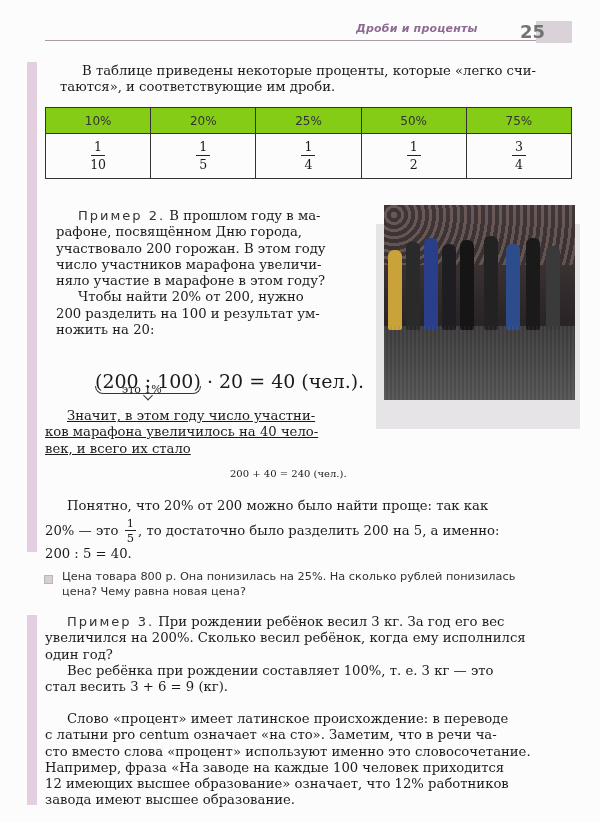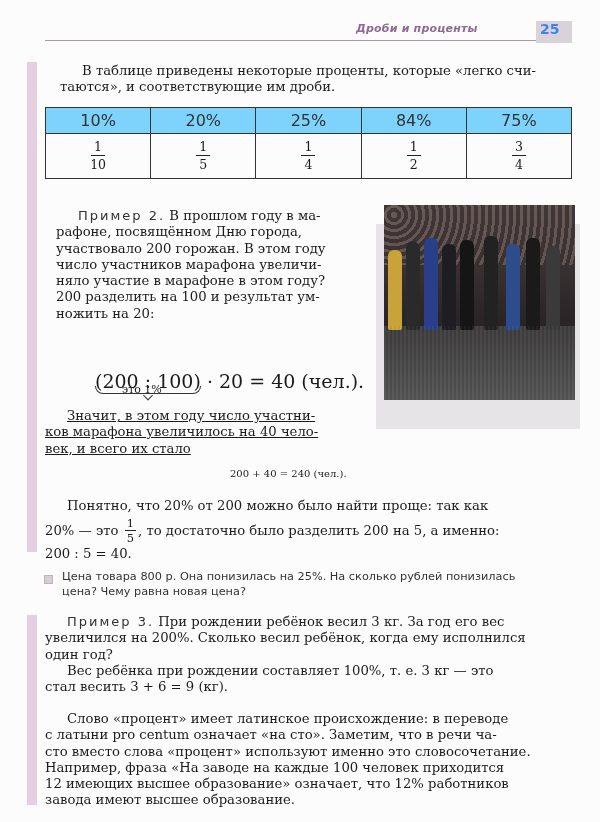--- a/index.html
+++ b/index.html
@@ -5,35 +5,35 @@
     * { box-sizing: border-box; margin: 0; padding: 0; }
     html, body { width: 600px; height: 822px; background: #fdfcfd; overflow: hidden; }
     body { position: relative; font-family: "DejaVu Serif", serif; color: #1b1b1b; }
 
     .serif { font-family: "DejaVu Serif", "Liberation Serif", serif; }
 
     
     .header-rule { position: absolute; left: 45px; top: 40px; width: 495px; height: 1px; background: #a89aa6; }
     .header-title { position: absolute; left: 356px; top: 22px; font-family: "DejaVu Sans", sans-serif; font-style: italic; font-weight: bold; font-size: 11px; color: #8e6a93; letter-spacing: 0.2px; }
     .page-num-box { position: absolute; left: 536px; top: 21px; width: 36px; height: 22px; background: #d9d3d9; }
-    .page-num { position: absolute; left: 540px; top: 21px; font-family: "DejaVu Sans", sans-serif; font-weight: bold; font-size: 14px; color: #3b82f6; }
+    .page-num { position: absolute; left: 520px; top: 21px; font-family: "DejaVu Sans", sans-serif; font-weight: bold; font-size: 18px; color: #737373; }
 
     
     .margin-bar { position: absolute; left: 27px; width: 10px; background: #e3cfe0; }
 
     
     .p { position: absolute; left: 45px; width: 527px; font-size: 13.2px; line-height: 16.3px; text-align: justify; }
     .line { display: block; white-space: nowrap; }
     .indent { padding-left: 22px; }
     .spaced { font-family: "DejaVu Sans", sans-serif; letter-spacing: 2px; font-weight: normal; font-size: 13px; color: #333; }
 
     
     .pct-table { position: absolute; left: 45px; top: 107px; width: 527px; border-collapse: collapse; }
     .pct-table td { border: 1px solid #333; text-align: center; }
-    .pct-table .hdr td { background: #7dd3fc; height: 26px; font-family: "DejaVu Sans", sans-serif; font-size: 16px; color: #333; }
+    .pct-table .hdr td { background: #84cc16; height: 26px; font-family: "DejaVu Sans", sans-serif; font-size: 12px; color: #333; }
     .pct-table .frac-row td { height: 45px; }
 
     .frac { display: inline-flex; flex-direction: column; align-items: center; vertical-align: middle; font-family: "DejaVu Serif", serif; font-size: 12.5px; line-height: 14px; }
     .frac .num { padding: 0 3px 1px; border-bottom: 1px solid #222; }
     .frac .den { padding-top: 2px; }
 
     
     .photo-bg { position: absolute; left: 376px; top: 224px; width: 204px; height: 205px; background: #e7e4e7; }
     .photo { position: absolute; left: 384px; top: 205px; width: 191px; height: 195px; overflow: hidden;
       background:
@@ -78,21 +78,21 @@
   <span class="line indent">В таблице приведены некоторые проценты, которые «легко счи-</span>
   <span class="line">таются», и соответствующие им дроби.</span>
 </div>
 
 <table class="pct-table">
   <tbody>
       <tr class="hdr">
     <td>10%</td>
     <td>20%</td>
     <td>25%</td>
-    <td>84%</td>
+    <td>50%</td>
     <td>75%</td>
   </tr>
   <tr class="frac-row">
     <td><span class="frac">
             <span class="num">1</span>
             <span class="den">10</span>
           </span></td>
     <td><span class="frac">
             <span class="num">1</span>
             <span class="den">5</span>
@@ -112,20 +112,21 @@
   </tr>
 </tbody>
   </table>
 
 <div class="p serif" style="top:208px;width:312px;margin-left:11px;">
   <span class="line indent"><span class="spaced">Пример 2.</span> <span>В прошлом году в ма-</span></span>
   <span class="line">рафоне, посвящённом Дню города,</span>
   <span class="line">участвовало 200 горожан. В этом году</span>
   <span class="line">число участников марафона увеличи-</span>
   <span class="line">няло участие в марафоне в этом году?</span>
+  <span class="line indent">Чтобы найти 20% от 200, нужно</span>
   <span class="line">200 разделить на 100 и результат ум-</span>
   <span class="line">ножить на 20:</span>
 </div>
 
 <div class="photo-bg"></div>
 <div class="photo">
   <div class="crowd-tex"></div>
   <div class="runner" style="left:4px;height:80px;background:#c9a23a;"></div>
   <div class="runner" style="left:22px;height:88px;background:#2a2a2a;"></div>
   <div class="runner" style="left:40px;height:92px;background:#2a3f8a;"></div>

